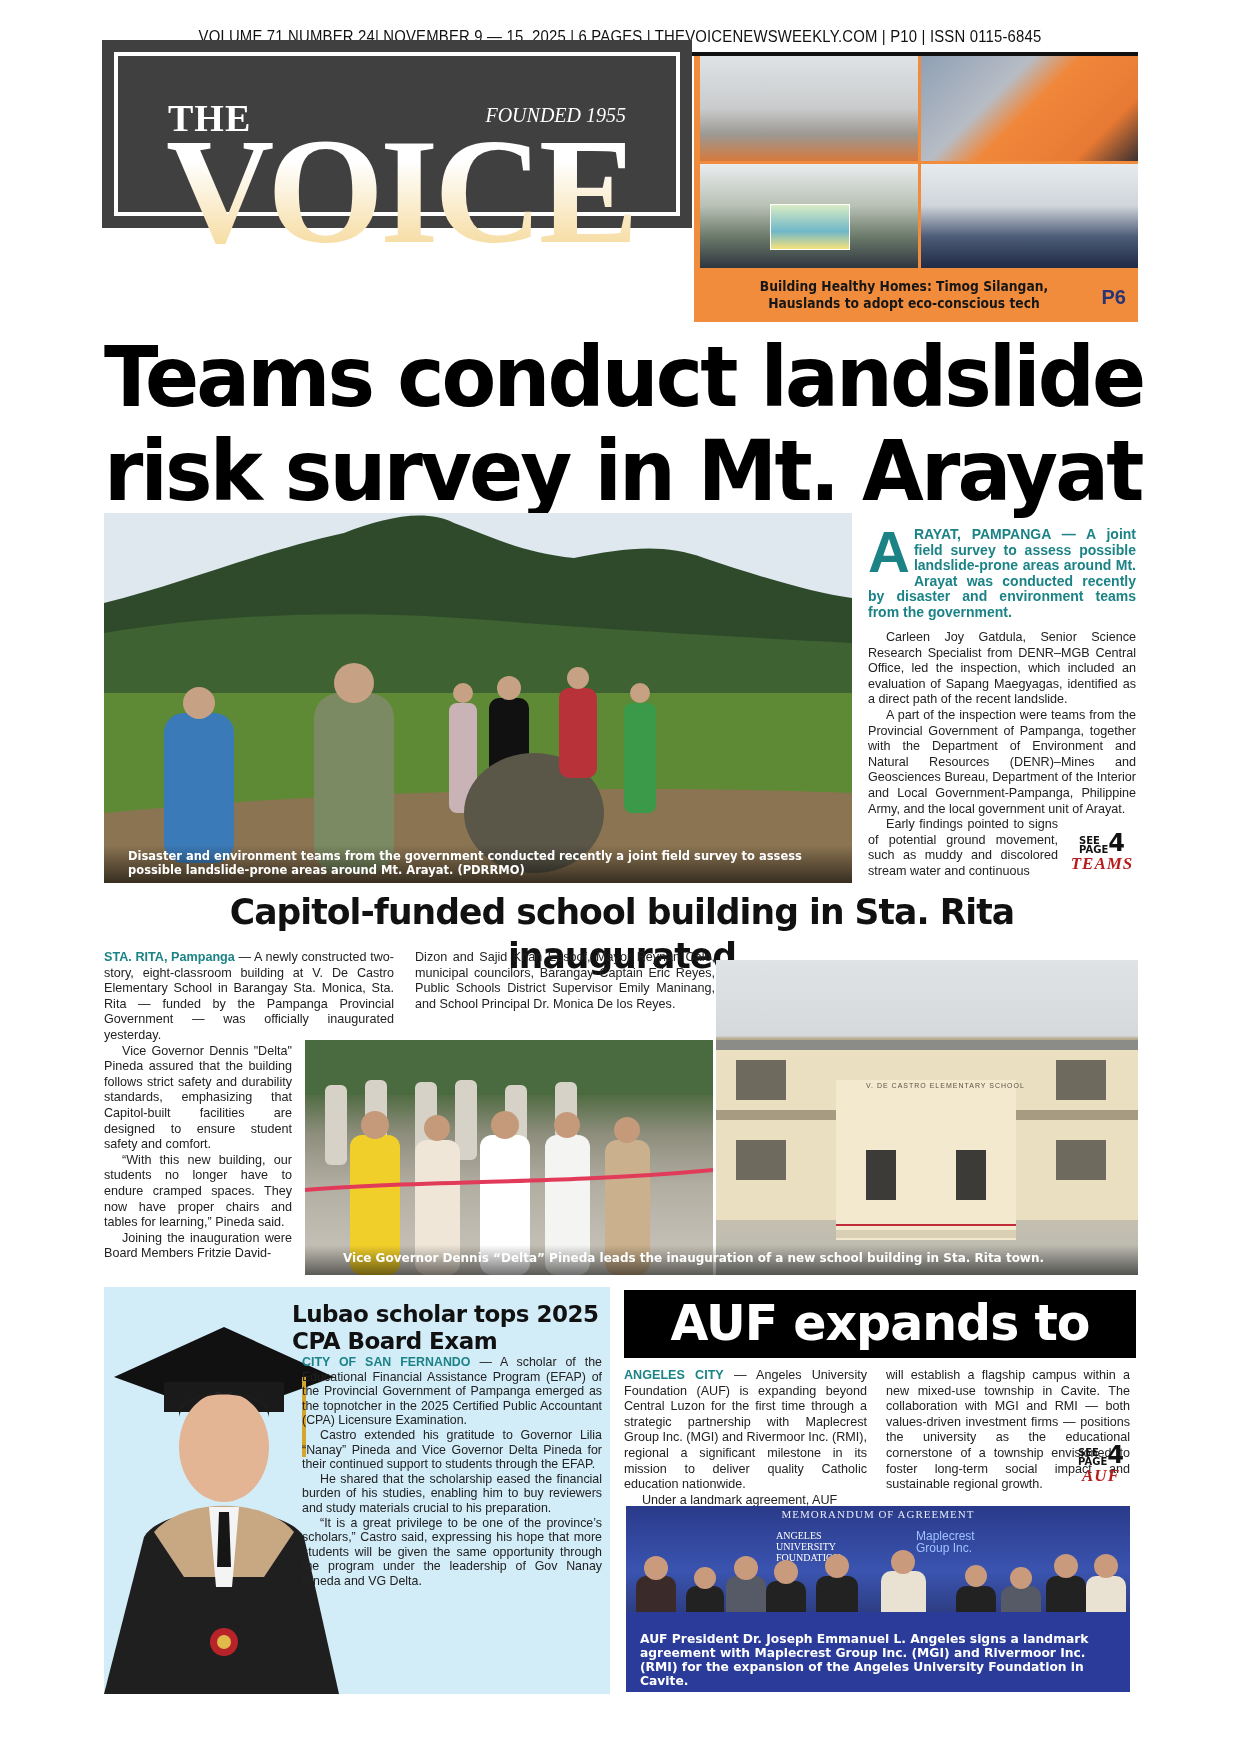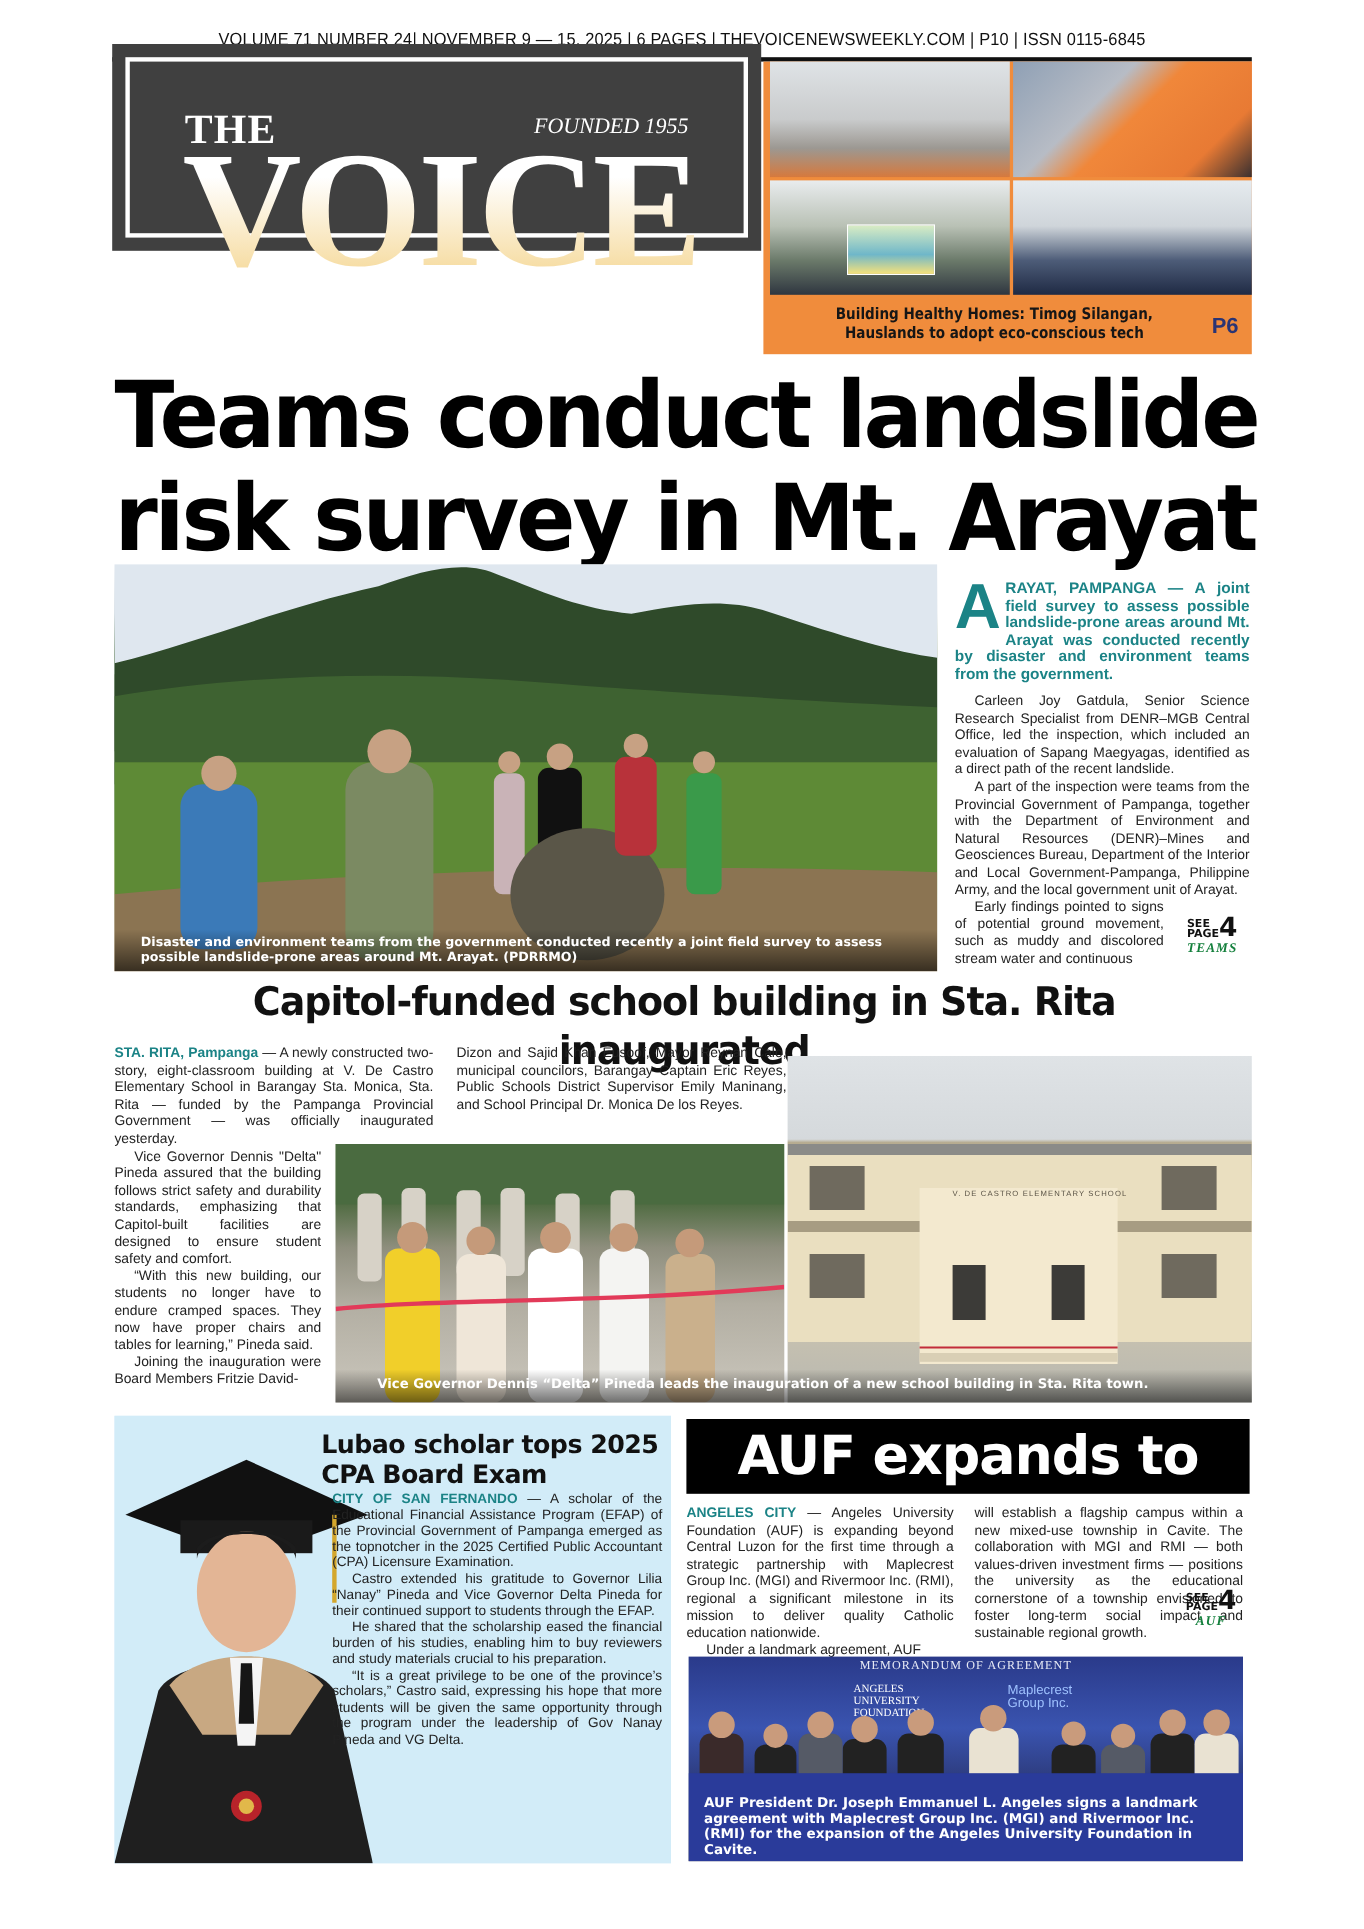--- a/index.html
+++ b/index.html
@@ -32,21 +32,21 @@
   .photo-caption{position:absolute;left:0;bottom:0;width:100%;padding:4px 12px 6px 24px;background:linear-gradient(transparent,rgba(0,0,0,0.6));color:#fff;font-family:"DejaVu Sans",sans-serif;font-weight:bold;font-size:11.5px;line-height:14px}
   .lede{left:868px;top:527px;width:268px;color:#1b8386;font-family:"Liberation Sans",sans-serif;font-weight:bold;font-size:14px;line-height:15.5px;text-align:justify}
   .dropcap{float:left;font-size:58px;line-height:46px;margin:2px 4px 0 0;font-weight:bold;color:#1b8386}
   .body-col{font-family:"Liberation Sans",sans-serif;font-size:12.6px;line-height:15.6px;color:#222;text-align:justify}
   .body-col p{text-indent:18px}
   .body-col p.noind{text-indent:0}
   .col1{left:868px;top:630px;width:268px}
   .seebox{position:absolute;text-align:center}
   .seebox .s{font-family:"DejaVu Sans",sans-serif;font-weight:bold;font-size:10px;line-height:9px;display:inline-block;vertical-align:bottom;text-align:left}
   .seebox .n{font-family:"DejaVu Sans",sans-serif;font-weight:bold;font-size:24px;line-height:22px;display:inline-block;vertical-align:bottom}
-  .seebox .k{font-family:"Liberation Serif",serif;font-style:italic;font-weight:bold;font-size:12px;color:#15803d;display:block;letter-spacing:1px}
+  .seebox .k{font-family:"Liberation Serif",serif;font-style:italic;font-weight:bold;font-size:17px;color:#b91c1c;display:block;letter-spacing:1px}
   .h2{left:104px;top:890px;width:1036px;font-family:"DejaVu Sans",sans-serif;font-weight:bold;font-size:36px;line-height:44px;text-align:center;letter-spacing:-1px;transform:scaleX(0.96)}
   .sr-col1{left:104px;top:950px;width:290px}
   .sr-col2{left:415px;top:950px;width:300px}
   .dateline{color:#1b8386;font-weight:bold}
   .building{left:716px;top:960px;width:422px;height:315px;background:linear-gradient(180deg,#dfe3e6 0%,#d5d9dc 24%,#b6ab8f 25%,#e4d8b8 40%,#efe4c6 60%,#c8c2b0 78%,#b7b7b0 100%);overflow:hidden}
   .ceremony{left:305px;top:1040px;width:408px;height:235px;background:linear-gradient(180deg,#5f7b4e 0%,#4d6a3f 22%,#8e8e7d 40%,#b2aea2 62%,#cbc7bd 100%);overflow:hidden}
   .cer-caption{left:305px;top:1245px;width:833px;height:30px;padding:6px 38px;background:linear-gradient(transparent,rgba(0,0,0,0.55));color:#fff;font-family:"DejaVu Sans",sans-serif;font-weight:bold;font-size:12px;transform-origin:left}
   .lubao{left:104px;top:1287px;width:506px;height:407px;background:#d2ecf8}
   .grad-photo{position:absolute;left:0;top:0;width:235px;height:407px;overflow:hidden}
   .lubao-title{position:absolute;left:188px;top:14px;width:310px;font-family:"DejaVu Sans",sans-serif;font-weight:bold;font-size:23px;line-height:27px;text-align:left;letter-spacing:-0.5px}

